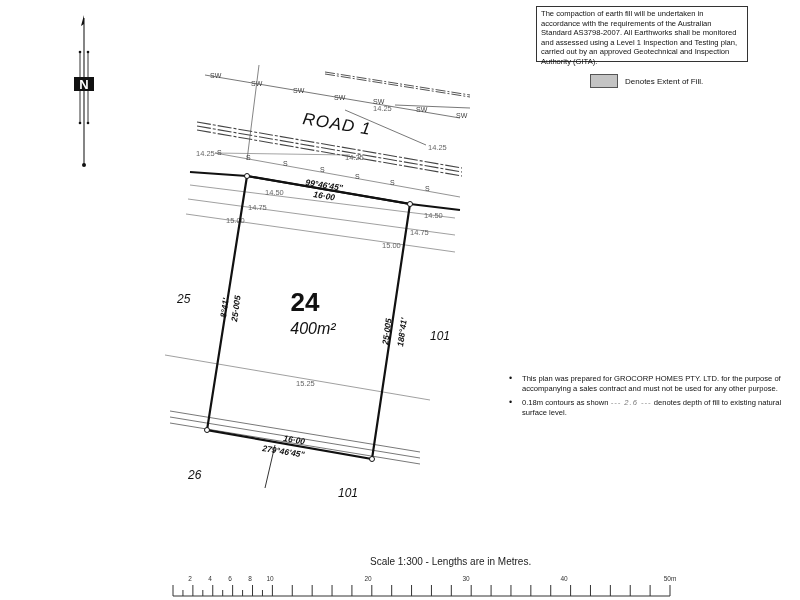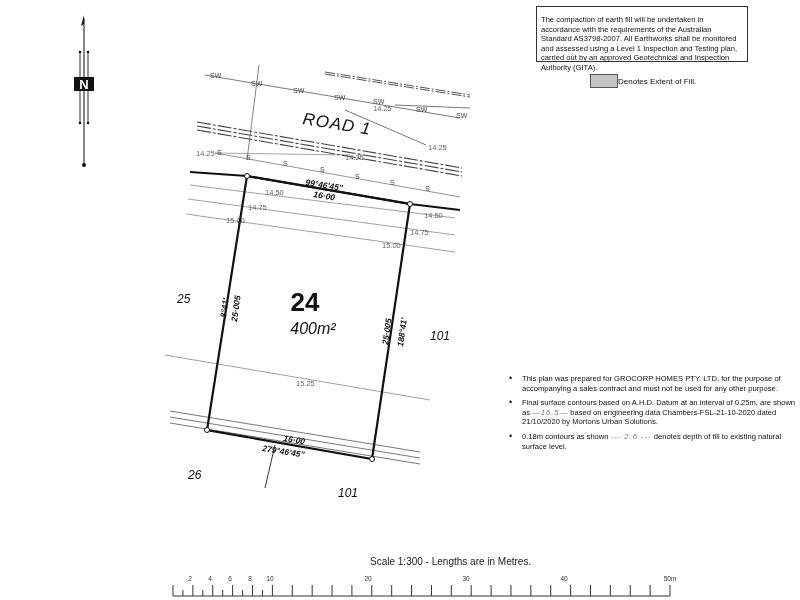--- a/index.html
+++ b/index.html
@@ -1,23 +1,23 @@
 <!DOCTYPE html>
 <html><head>
 <meta charset="utf-8">
 <style>
   html, body { margin:0; padding:0; background:#ffffff; }
   body { width:800px; height:600px; position:relative; overflow:hidden; font-family:"Liberation Sans", sans-serif; color:#111; }
   #plan { position:absolute; left:0; top:0; width:800px; height:600px; }
   .note-box {
     position:absolute; left:536px; top:6px; width:212px; height:56px;
-    border:1px solid #333; padding:8px 4px; box-sizing:border-box;
+    border:1px solid #333; padding:2px 4px; box-sizing:border-box;
     font-size:7.6px; line-height:9.6px; color:#111;
   }
-  .legend { position:absolute; left:590px; top:74px; display:flex; align-items:center; font-size:8px; }
+  .legend { position:absolute; left:590px; top:74px; display:flex; align-items:center; gap:7px; font-size:8px; }
   .legend .swatch { width:26px; height:12px; background:#c4c4c4; border:1px solid #555; }
   .notes { position:absolute; left:506px; top:374px; width:290px; font-size:7.6px; line-height:9.6px; margin:0; padding:0; list-style:none; }
   .notes li { position:relative; padding-left:16px; margin-bottom:5px; }
   .notes li::before { content:"•"; position:absolute; left:3px; top:0; font-size:9px; }
   .c-sample { color:#777; font-style:italic; letter-spacing:1px; }
   .scale-title { position:absolute; left:370px; top:556px; font-size:10px; color:#222;text-align:center; }
   svg text { font-family:"Liberation Sans", sans-serif; }
 </style>
 </head>
 <body>
@@ -192,17 +192,16 @@
 
 <div class="note-box">The compaction of earth fill will be undertaken in accordance with the requirements of the Australian Standard AS3798-2007. All Earthworks shall be monitored and assessed using a Level 1 Inspection and Testing plan, carried out by an approved Geotechnical and Inspection Authority (GITA).</div>
 
 <div class="legend">
   <div class="swatch"></div>
   <span>Denotes Extent of Fill.</span>
 </div>
 
 <ul class="notes">
   <li><span>This plan was prepared for GROCORP HOMES PTY. LTD. for the purpose of accompanying a sales contract and must not be used for any other purpose.</span></li>
-  <li><span>Final surface contours based on A.H.D. Datum at an interval of 0.25m, are shown as </span><span class="c-sample">—16.5—</span><span> based on engineering data Chambers-FSL-21-10-2020  dated 21/10/2020 by Mortons Urban Solutions.</span></li>
   <li><span>0.18m contours as shown </span><span class="c-sample">--- 2.6 ---</span><span> denotes depth of fill to existing natural surface level.</span></li>
 </ul>
 
 <div class="scale-title">Scale  1:300 - Lengths are in Metres.</div>
 
 </body></html>

